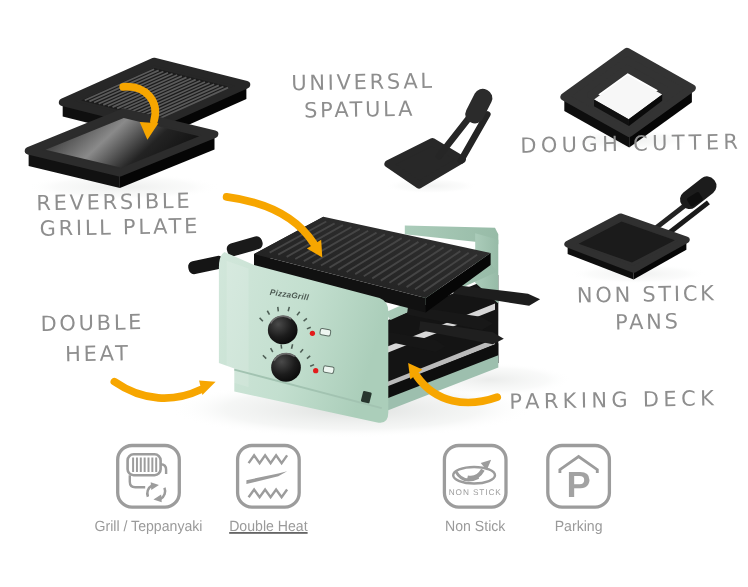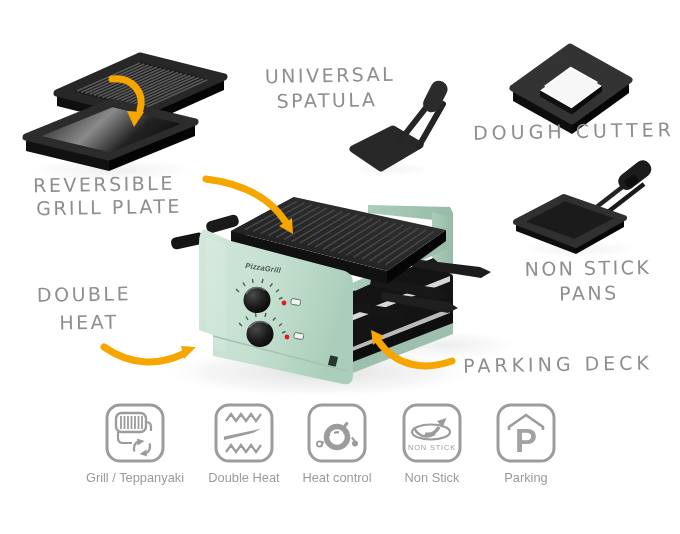--- a/index.html
+++ b/index.html
@@ -253,41 +253,30 @@
     <path d="M42,20 q5,0 5,5 v4" fill="none" stroke="#9c9c9c" stroke-width="2.2"></path>
     <path d="M14,30 v6 q0,5 5,5 h9" fill="none" stroke="#9c9c9c" stroke-width="2.2"></path>
     <path d="M30.5,49.5 A8,8 0 0 1 34,39.5" fill="none" stroke="#9c9c9c" stroke-width="2.3"></path>
     <polygon points="33,36.5 40.5,39 33.5,43.5" fill="#9c9c9c"></polygon>
     <path d="M45.5,41.5 A8,8 0 0 1 42,51.5" fill="none" stroke="#9c9c9c" stroke-width="2.3"></path>
     <polygon points="43,54.5 35.5,52 42.5,47.5" fill="#9c9c9c"></polygon>
   </svg>
   <div class="lbl">Grill / Teppanyaki</div>
 </div>
 
-<div class="feature" style="left:189px;top:402px;">
+<div class="feature" style="left:189px;top:402px;text-decoration:underline;">
   <svg class="box" width="62" height="62" viewBox="0 0 62 62">
     <rect x="3" y="3" width="56" height="56" rx="13" fill="none" stroke="#9c9c9c" stroke-width="3"></rect>
     <polyline points="13,19 18,12 23,19 28,12 33,19 38,12 43,19 48,12" fill="none" stroke="#9c9c9c" stroke-width="2.2"></polyline>
     <polyline points="13,50 18,43 23,50 28,43 33,50 38,43 43,50 48,43" fill="none" stroke="#9c9c9c" stroke-width="2.2"></polyline>
     <polygon points="11,34.5 40,28.5 48,26.5 40,31 11,38" fill="#9c9c9c"></polygon>
   </svg>
   <div class="lbl">Double Heat</div>
 </div>
 
-<div class="feature" style="left:282px;top:402px;">
-  <svg class="box" width="62" height="62" viewBox="0 0 62 62">
-    <rect x="3" y="3" width="56" height="56" rx="13" fill="none" stroke="#9c9c9c" stroke-width="3"></rect>
-    <circle cx="31" cy="35" r="10.5" fill="none" stroke="#9c9c9c" stroke-width="5.5"></circle>
-    <line x1="37" y1="26.5" x2="41.5" y2="20.5" stroke="#9c9c9c" stroke-width="3"></line>
-    <path d="M 15.5,44 A 18,18 0 0 1 48.5,39" fill="none" stroke="#9c9c9c" stroke-width="2.2" stroke-dasharray="5 4.5"></path>
-    <circle cx="13.5" cy="42" r="2.6" fill="none" stroke="#9c9c9c" stroke-width="1.8"></circle>
-    <circle cx="49" cy="41.5" r="3" fill="#9c9c9c"></circle>
-  </svg>
-  <div class="lbl">Heat control</div>
-</div>
 
 <div class="feature" style="left:377px;top:402px;">
   <svg class="box" width="62" height="62" viewBox="0 0 62 62">
     <rect x="3" y="3" width="56" height="56" rx="13" fill="none" stroke="#9c9c9c" stroke-width="3"></rect>
     <ellipse cx="30" cy="30" rx="19" ry="7.5" fill="none" stroke="#9c9c9c" stroke-width="2.2"></ellipse>
     <path d="M13,26 q7,13 21,6" fill="none" stroke="#9c9c9c" stroke-width="2.6"></path>
     <path d="M24,32 q9,2 14,-7" fill="none" stroke="#9c9c9c" stroke-width="3.6"></path>
     <polygon points="36,19 45.5,16 41.5,25.5" fill="#9c9c9c"></polygon>
     <text x="31" y="48" text-anchor="middle" font-size="7.5" letter-spacing="0.8" fill="#9c9c9c" font-family="Liberation Sans, sans-serif">NON STICK</text>
   </svg>

